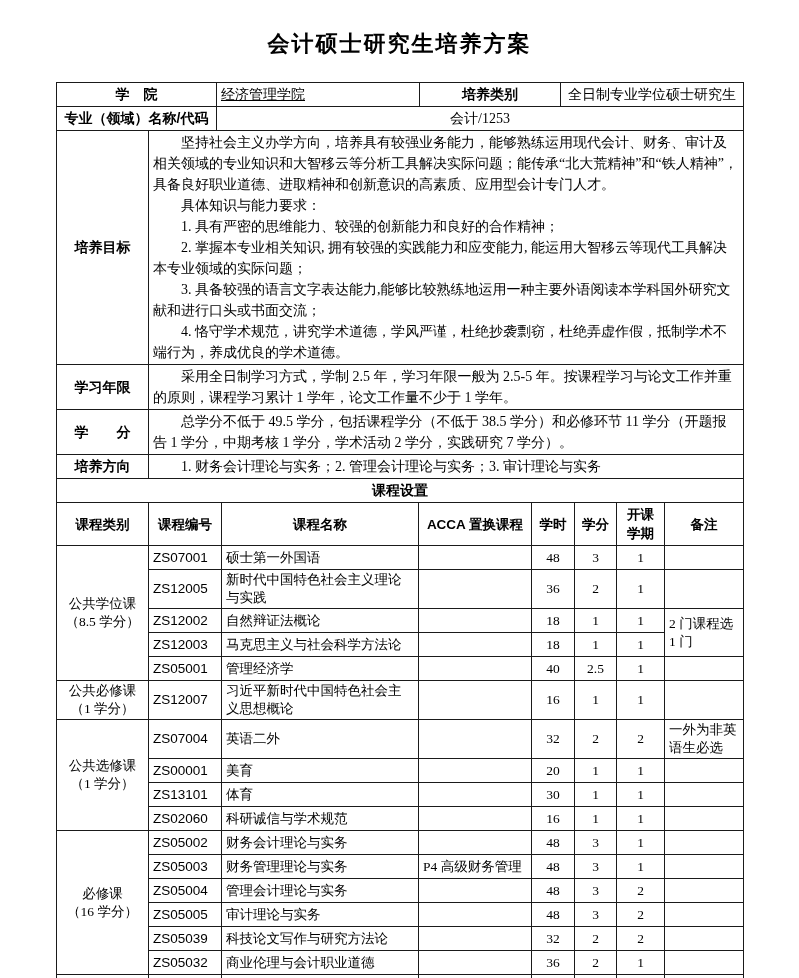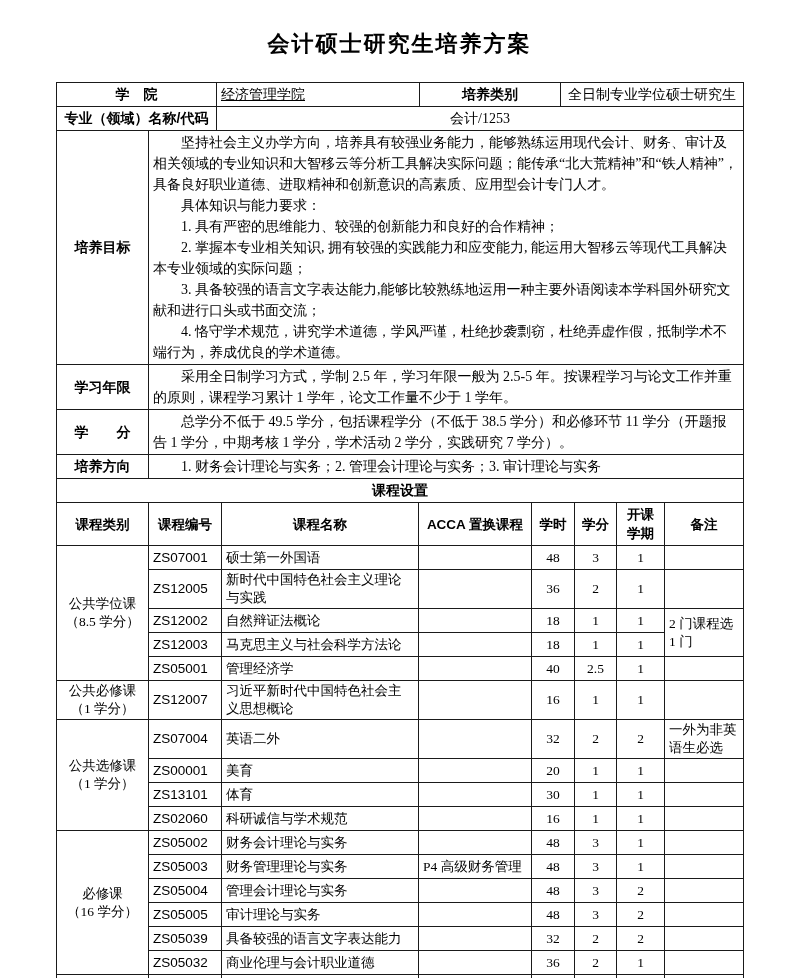--- a/index.html
+++ b/index.html
@@ -274,21 +274,21 @@
           <td class="c-code">ZS05005</td>
           <td class="c-name">审计理论与实务</td>
           <td class="c-acca"></td>
           <td class="c-num">48</td>
           <td class="c-num">3</td>
           <td class="c-num">2</td>
           <td class="c-note"></td>
         </tr>
         <tr>
           <td class="c-code">ZS05039</td>
-          <td class="c-name">具备较强的语言文字表达能力</td>
+          <td class="c-name">科技论文写作与研究方法论</td>
           <td class="c-acca"></td>
           <td class="c-num">32</td>
           <td class="c-num">2</td>
           <td class="c-num">2</td>
           <td class="c-note"></td>
         </tr>
         <tr>
           <td class="c-code">ZS05032</td>
           <td class="c-name">商业伦理与会计职业道德</td>
           <td class="c-acca"></td>

